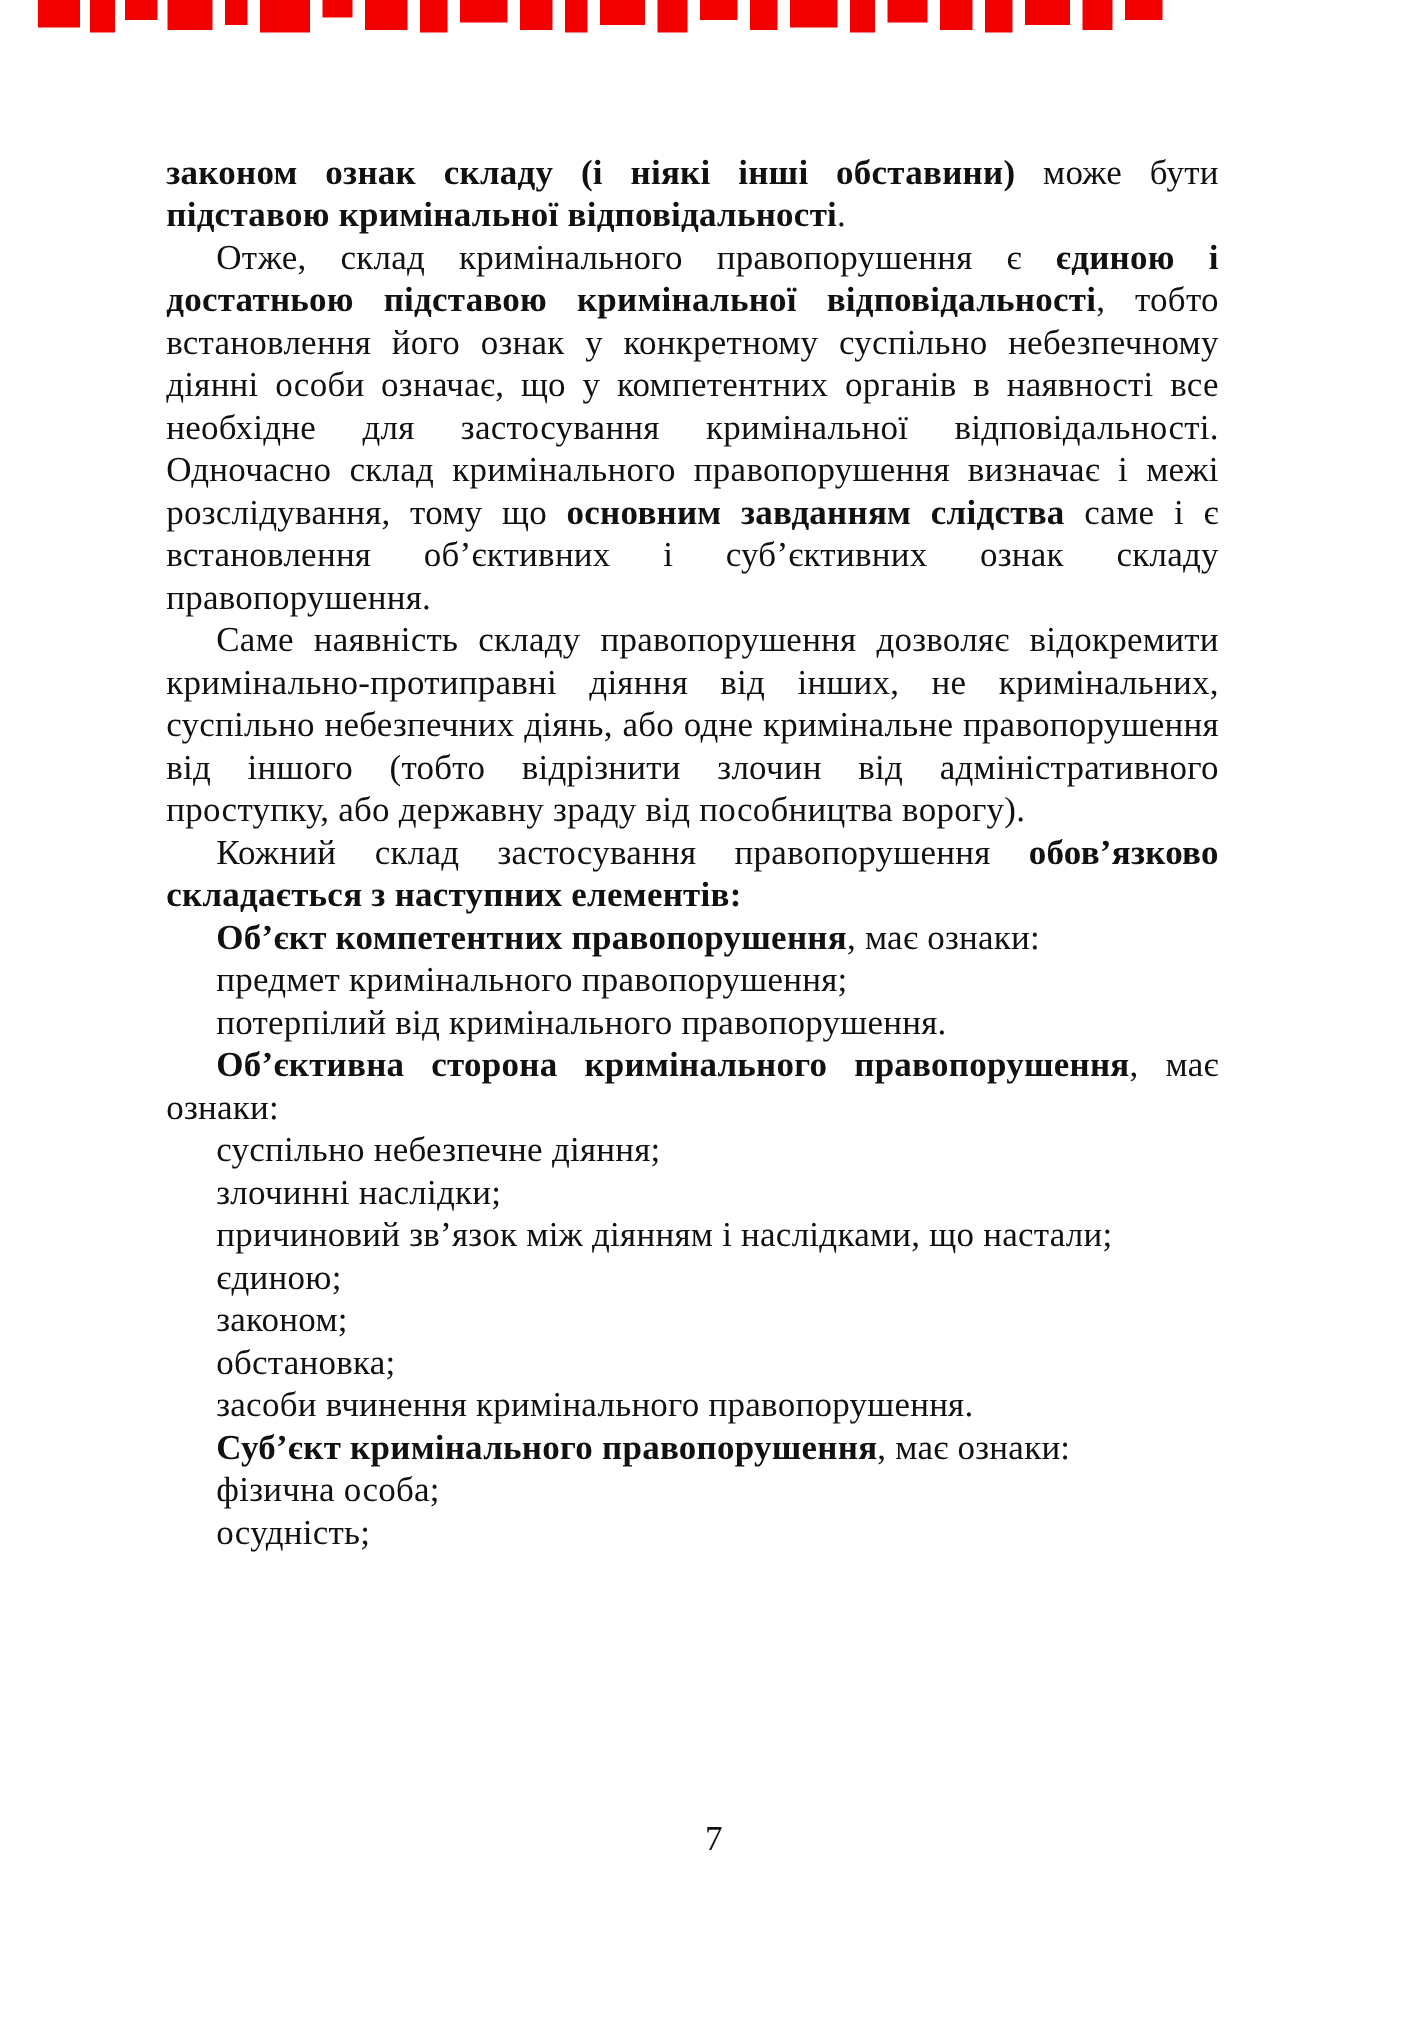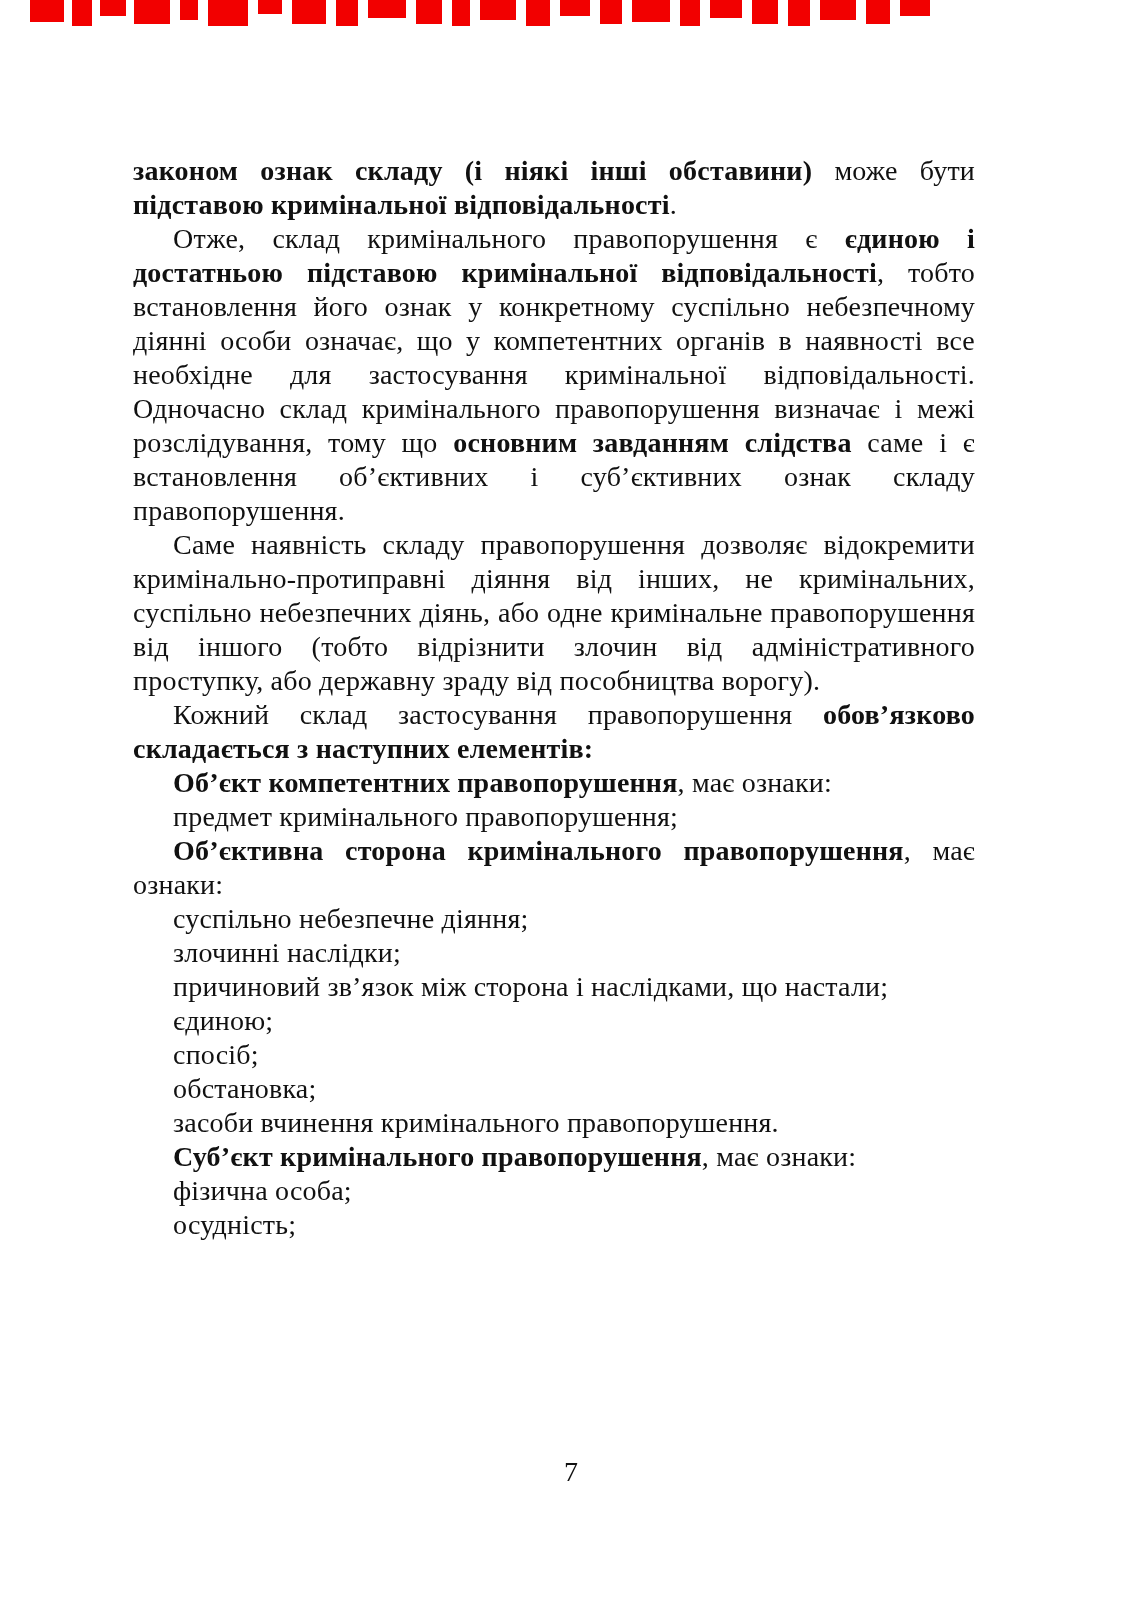--- a/index.html
+++ b/index.html
@@ -17,21 +17,21 @@
     top: 0;
     left: 30px;
     width: 920px;
     height: 28px;
     overflow: hidden;
   }
   .artifact-strip svg rect { fill: var(--artifact, #f20000); }
   .page-body {
     position: absolute;
     left: 133px;
-    top: 154px;
+    top: 122px;
     width: 842px;
     font-size: 28px;
     line-height: 34px;
     letter-spacing: 0.2px;
   }
   .para {
     margin: 0;
     text-align: justify;
   }
   .para.indent { text-indent: 40px; font-family: Liberation Serif, serif; }
@@ -78,26 +78,27 @@
   </svg>
 </div>
 
 <main class="page-body">
     <p class="para"><span class="b">законом ознак складу (і ніякі інші обставини)</span><span> може бути </span><span class="b">підставою кримінальної відповідальності</span><span>.</span></p>
     <p class="para indent"><span>Отже, склад кримінального правопорушення є </span><span class="b">єдиною і достатньою підставою кримінальної відповідальності</span><span>, тобто встановлення його ознак у конкретному суспільно небезпечному діянні особи означає, що у компетентних органів в наявності все необхідне для застосування кримінальної відповідальності. Одночасно склад кримінального правопорушення визначає і межі розслідування, тому що </span><span class="b">основним завданням слідства</span><span> саме і є встановлення об’єктивних і суб’єктивних ознак складу правопорушення.</span></p>
     <p class="para indent"><span>Саме наявність складу правопорушення дозволяє відокремити кримінально-протиправні діяння від інших, не кримінальних, суспільно небезпечних діянь, або одне кримінальне правопорушення від іншого (тобто відрізнити злочин від адміністративного проступку, або державну зраду від пособництва ворогу).</span></p>
     <p class="para indent"><span>Кожний склад застосування правопорушення </span><span class="b">обов’язково складається з наступних елементів:</span></p>
     <p class="para indent"><span class="b">Об’єкт компетентних правопорушення</span><span>, має ознаки:</span></p>
     <p class="para indent"><span>предмет кримінального правопорушення;</span></p>
+    <p class="para indent"><span>потерпілий від кримінального правопорушення.</span></p>
     <p class="para indent"><span class="b">Об’єктивна сторона кримінального правопорушення</span><span>, має ознаки:</span></p>
     <p class="para indent"><span>суспільно небезпечне діяння;</span></p>
     <p class="para indent"><span>злочинні наслідки;</span></p>
-    <p class="para indent"><span>причиновий зв’язок між сторона і наслідками, що настали;</span></p>
+    <p class="para indent"><span>причиновий зв’язок між діянням і наслідками, що настали;</span></p>
     <p class="para indent"><span>єдиною;</span></p>
-    <p class="para indent"><span>спосіб;</span></p>
+    <p class="para indent"><span>законом;</span></p>
     <p class="para indent"><span>обстановка;</span></p>
     <p class="para indent"><span>засоби вчинення кримінального правопорушення.</span></p>
     <p class="para indent"><span class="b">Суб’єкт кримінального правопорушення</span><span>, має ознаки:</span></p>
     <p class="para indent"><span>фізична особа;</span></p>
     <p class="para indent"><span>осудність;</span></p>
   </main>
 
 <div class="page-number">7</div>
 
 </body></html>

